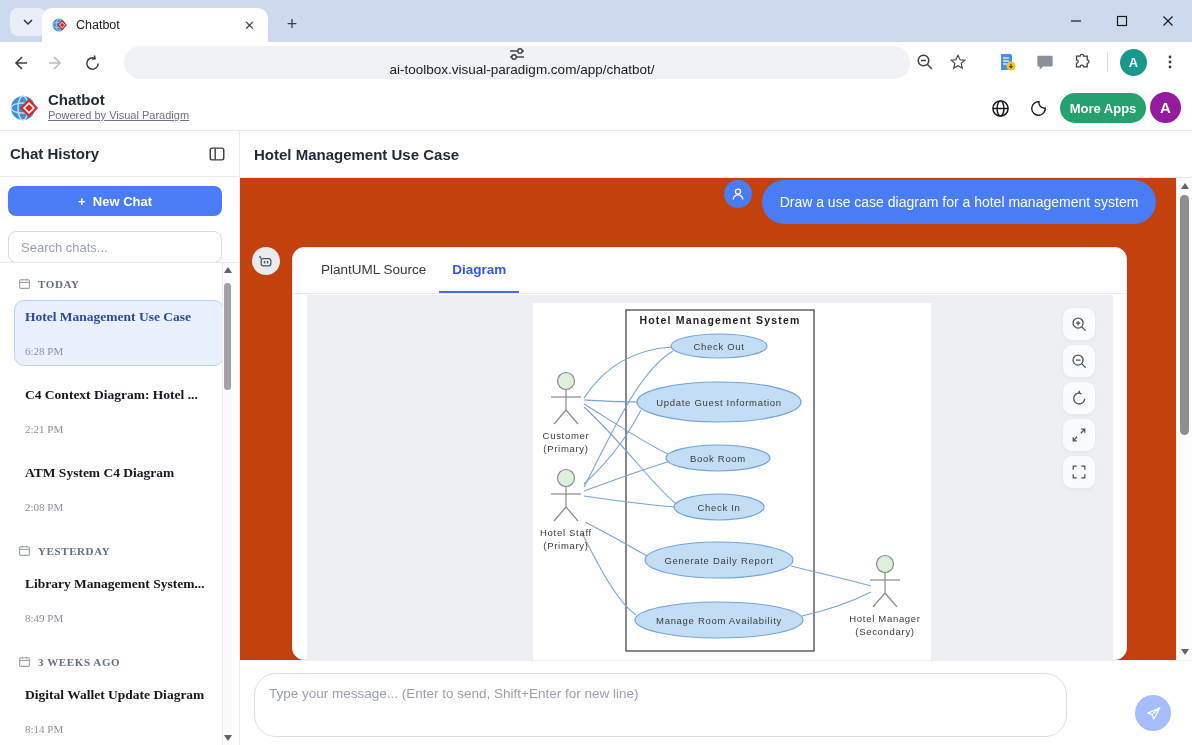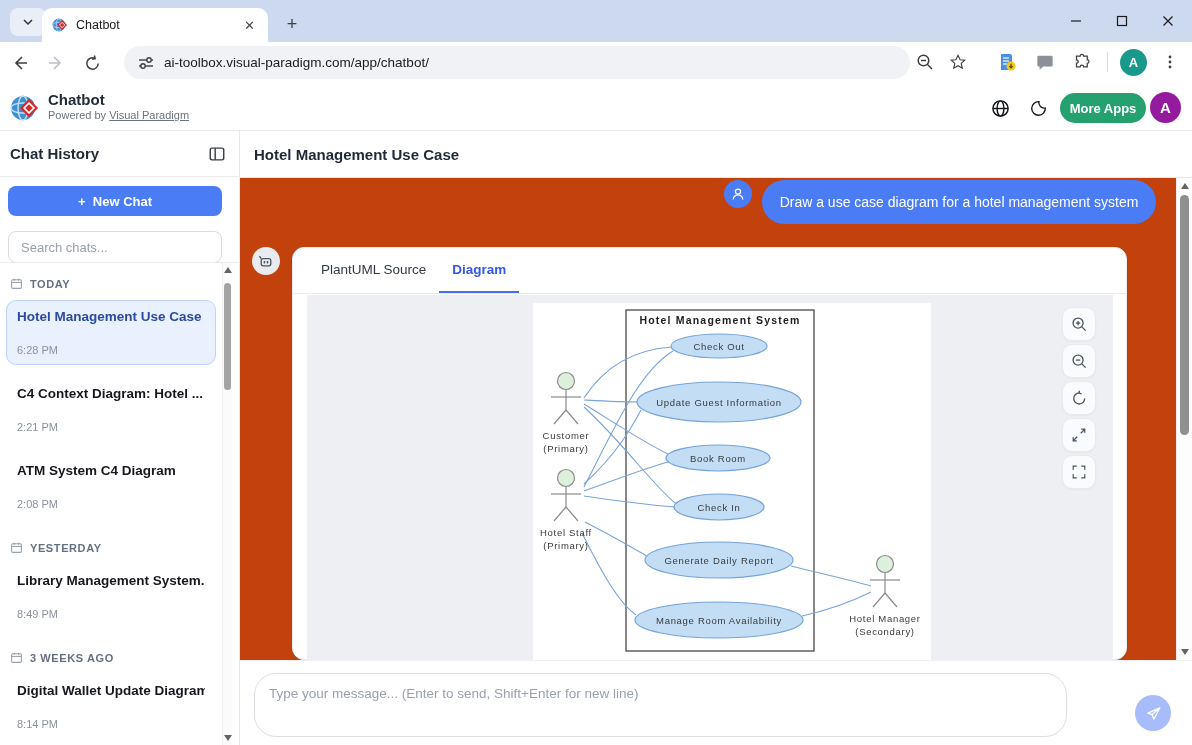--- a/index.html
+++ b/index.html
@@ -11,46 +11,46 @@
   .titlebar { position:absolute; left:0; top:0; width:1192px; height:42px; background:#cdd9ee; }
   .tabsearch { position:absolute; left:10px; top:8px; width:36px; height:28px; border-radius:8px; background:#e9eef9; display:flex; align-items:center; justify-content:center; color:#333; font-size:12px; }
   .tab { position:absolute; left:42px; top:8px; width:226px; height:34px; background:#fff; border-radius:10px 10px 0 0; display:flex; align-items:center; padding:0 10px; }
   .tab-title { font-size:12.5px; color:#202124; margin-left:8px; flex:1; }
   .tab-close { width:17px; height:17px; border-radius:50%; display:flex; align-items:center; justify-content:center; color:#45484d; font-size:13px; }
   .newtab { position:absolute; left:278px; top:10px; width:28px; height:28px; display:flex; align-items:center; justify-content:center; font-size:18px; color:#3c4043; }
   .winctl { position:absolute; top:0; height:42px; width:46px; display:flex; align-items:center; justify-content:center; color:#1b1b1b; }
   .addressbar { position:absolute; left:0; top:42px; width:1192px; height:42px; background:#fff; display:flex; align-items:center; }
   .navbtn { width:32px; height:32px; display:flex; align-items:center; justify-content:center; margin-left:4px; color:#3c4043; }
   .navbtn.disabled { color:#bcc0c6; }
-  .urlpill { position:absolute; left:124px; top:46px; width:786px; height:33px; background:#f0f2f5; border-radius:17px; display:flex; align-items:center; padding:0 14px; }
+  .urlpill { position:absolute; left:124px; top:46px; width:786px; height:33px; background:#f0f2f5; border-radius:17px; display:flex; align-items:center; padding:0 14px;flex-direction:column; }
   .urltext { font-size:13.5px; color:#202124; margin-left:10px; }
   .omni-icon { position:absolute; top:50px; width:24px; height:24px; display:flex; align-items:center; justify-content:center; color:#3c4043; }
   .chrome-avatar { position:absolute; left:1120px; top:49px; width:27px; height:27px; border-radius:50%; background:#18998b; color:#fff; font-size:13px; font-weight:bold; display:flex; align-items:center; justify-content:center; }
   .divider-v { position:absolute; left:1107px; top:52px; width:1px; height:20px; background:#dadce0; }
 
   
   .appheader { position:absolute; left:0; top:84px; width:1192px; height:47px; background:#fff; border-bottom:1px solid #e7e9ee; }
   .logo { position:absolute; left:10px; top:93px; width:30px; height:30px; }
   .app-title { position:absolute; left:48px; top:91px; font-size:15px; font-weight:bold; color:#1f2937; }
-  .powered { position:absolute; left:48px; top:109px; font-size:11px; color:#6b7280; }
+  .powered { position:absolute; left:48px; top:109px; font-size:11px; color:#6b7280;text-decoration:underline; }
   .powered a { color:#6b7280; }
   .hdr-icon { position:absolute; top:96px; width:24px; height:24px; display:flex; align-items:center; justify-content:center; color:#14171c; }
   .more-apps { position:absolute; left:1060px; top:93px; width:86px; height:30px; background:#24a16e; color:#fff; border:none; border-radius:15px; font-size:13px; font-weight:bold; font-family:inherit; }
   .user-avatar { position:absolute; left:1150px; top:92px; width:31px; height:31px; border-radius:50%; background:#941b9e; color:#fff; font-weight:bold; font-size:15px; display:flex; align-items:center; justify-content:center; }
 
   
   .sidebar { position:absolute; left:0; top:131px; width:240px; height:614px; background:#fff; border-right:1px solid #e7e9ee; }
   .sb-head { height:46px; border-bottom:1px solid #e9ebee; display:flex; align-items:center; padding:0 10px; }
   .sb-title { font-size:15px; font-weight:bold; color:#1f2937; flex:1; }
   .sb-toggle { width:24px; height:24px; display:flex; align-items:center; justify-content:center; color:#3a3f46; }
   .newchat { position:absolute; left:8px; top:55px; width:214px; height:30px; background:#4a7cf5; color:#fff; border:none; border-radius:8px; font-size:13px; font-weight:bold; font-family:inherit; }
   .searchbox { position:absolute; left:8px; top:100px; width:214px; height:32px; border:1px solid #d8dce2; border-radius:8px; padding:0 12px; font-size:13px; font-family:inherit; color:#333; outline:none; }
   .searchbox::placeholder { color:#9aa1ab; }
   .sb-divider { position:absolute; left:0; top:131px; width:240px; height:1px; background:#e9ebee; }
-  .sb-list { position:absolute; left:0; top:132px; width:222px; bottom:0; overflow:hidden; padding-top:4px; }
+  .sb-list { position:absolute; left:8px; top:132px; width:222px; bottom:0; overflow:hidden; padding-top:4px;font-family:Liberation Serif, serif; }
   .sb-section { display:flex; align-items:center; gap:7px; padding:10px 10px 4px 10px; color:#667085; font-size:11px; font-weight:bold; letter-spacing:.6px; }
   .chat-item { margin:6px 6px 12px 6px; padding:8px 10px; border-radius:10px; border:1px solid transparent; }
   .chat-item.selected { background:#e9f1fe; border-color:#bcd4f9; }
   .ci-title { font-size:13.5px; font-weight:bold; color:#16181d; white-space:nowrap; overflow:hidden; }
   .chat-item.selected .ci-title { color:#2b4aa0; }
   .ci-time { font-size:11px; color:#8b929c; margin-top:20px; }
   .sb-scroll { position:absolute; left:222px; top:132px; width:10px; bottom:0; background:#fbfbfb; border-left:1px solid #ededed; }
   .arrow-up { width:0; height:0; border-left:4px solid transparent; border-right:4px solid transparent; border-bottom:6px solid #636363; position:absolute; left:1px; }
   .arrow-dn { width:0; height:0; border-left:4px solid transparent; border-right:4px solid transparent; border-top:6px solid #636363; position:absolute; left:1px; }
   .sb-thumb { position:absolute; left:1px; top:20px; width:7px; height:107px; border-radius:4px; background:#a3a3a3; }

